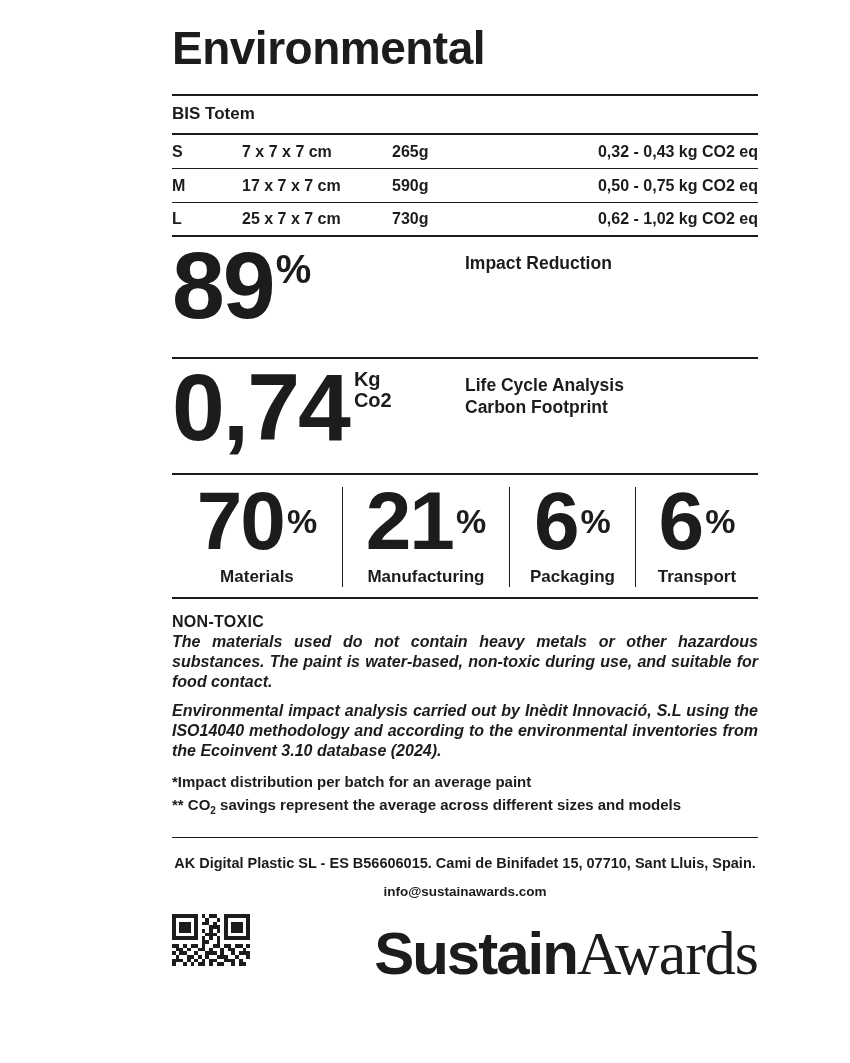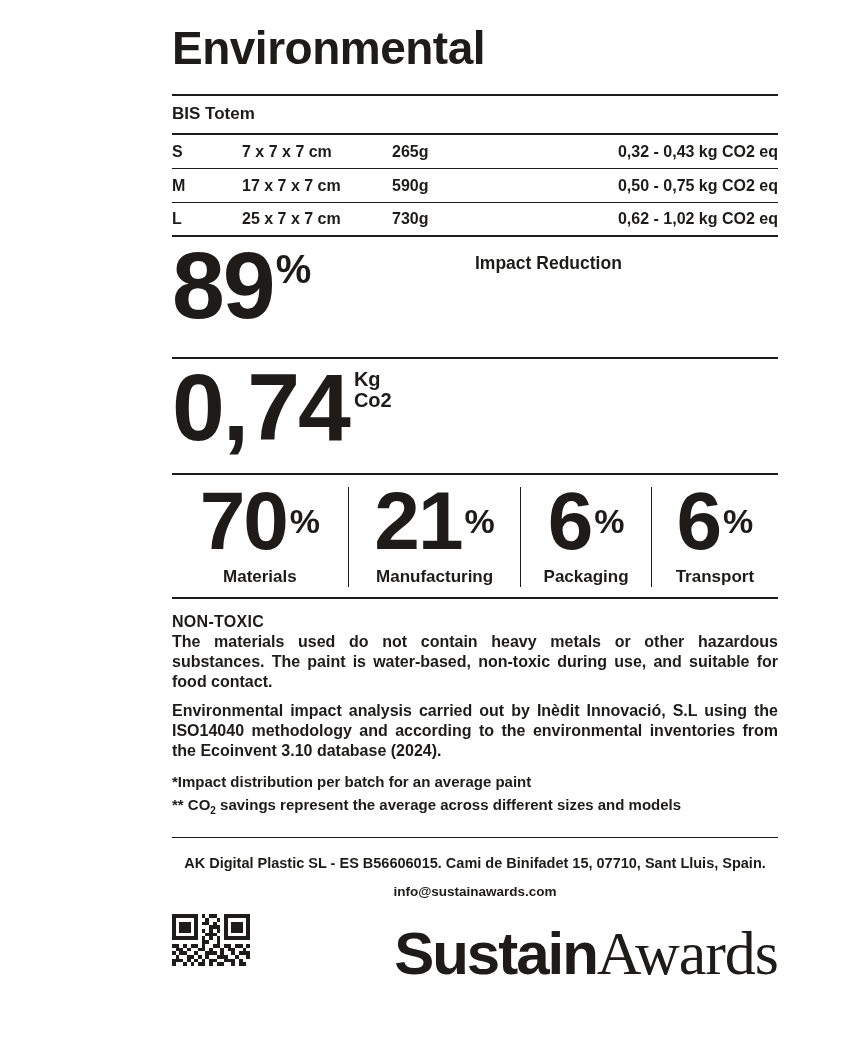--- a/index.html
+++ b/index.html
@@ -4,21 +4,21 @@
 <style>
   html,body { margin:0; padding:0; background:#ffffff; }
   .page {
     position:relative;
     width:850px; height:1063px;
     margin:0 auto;
     background:#ffffff;
     color:#1d1c1a;
     font-family:"Liberation Sans", sans-serif;
     box-sizing:border-box;
-    padding:26px 72px 0 172px;
+    padding:26px 92px 0 172px;
     overflow:hidden;
   }
   
   .title {
     font-size:46px; font-weight:700; line-height:0.96;
     letter-spacing:-0.5px; margin:0 0 24px 0;
   }
   .rule   { border:none; border-top:2px solid #1d1c1a; margin:0; }
 
   
@@ -68,21 +68,21 @@
   .dist-num { display:flex; align-items:center; }
   .dist-num .digits { font-size:82px; font-weight:700; line-height:0.82; letter-spacing:-2px; }
   .dist-num .pct { font-size:34px; font-weight:700; line-height:1; margin-top:1px; margin-left:3px; }
   .dist-label { font-size:17px; font-weight:700; margin-top:6px; }
 
   
   .textblock { margin-top:14px; }
   .nt-head { font-size:16px; font-weight:700; letter-spacing:0.3px; }
   .para {
     font-size:16px; font-weight:700; line-height:1.23;
-    text-align:justify; margin:1px 0 0 0;
+    text-align:justify; margin:1px 0 0 0;font-style:italic;
   }
   .para + .para { margin-top:10px; }
   .note { font-size:15px; font-weight:700; margin-top:13px; }
   .note + .note { margin-top:6px; }
   .note sub { font-size:10px; }
 
   
   .footer-rule { border:none; border-top:1.5px solid #1d1c1a; margin:21px 0 0 0; }
   .address { text-align:center; font-size:14.5px; font-weight:700; margin-top:17px; }
   .email   { text-align:center; font-size:13.5px; font-weight:700; margin-top:13px; }
@@ -149,20 +149,23 @@
     </div>
   </div>
 
   <div class="sec sec-074">
     <div class="half-l">
       <div class="bignum">
         <span class="digits">0,74</span>
         <span class="units"><span>Kg</span><br><span>Co2</span></span>
       </div>
     </div>
+    <div class="half-r">
+      <div class="sec-label"><span>Life Cycle Analysis</span><br><span>Carbon Footprint</span></div>
+    </div>
   </div>
 
   <div class="sec-dist">
     <div class="dist-col">
       <div class="dist-num">
         <span class="digits">70</span>
         <span class="pct">%</span>
       </div>
       <div class="dist-label">Materials</div>
     </div>

